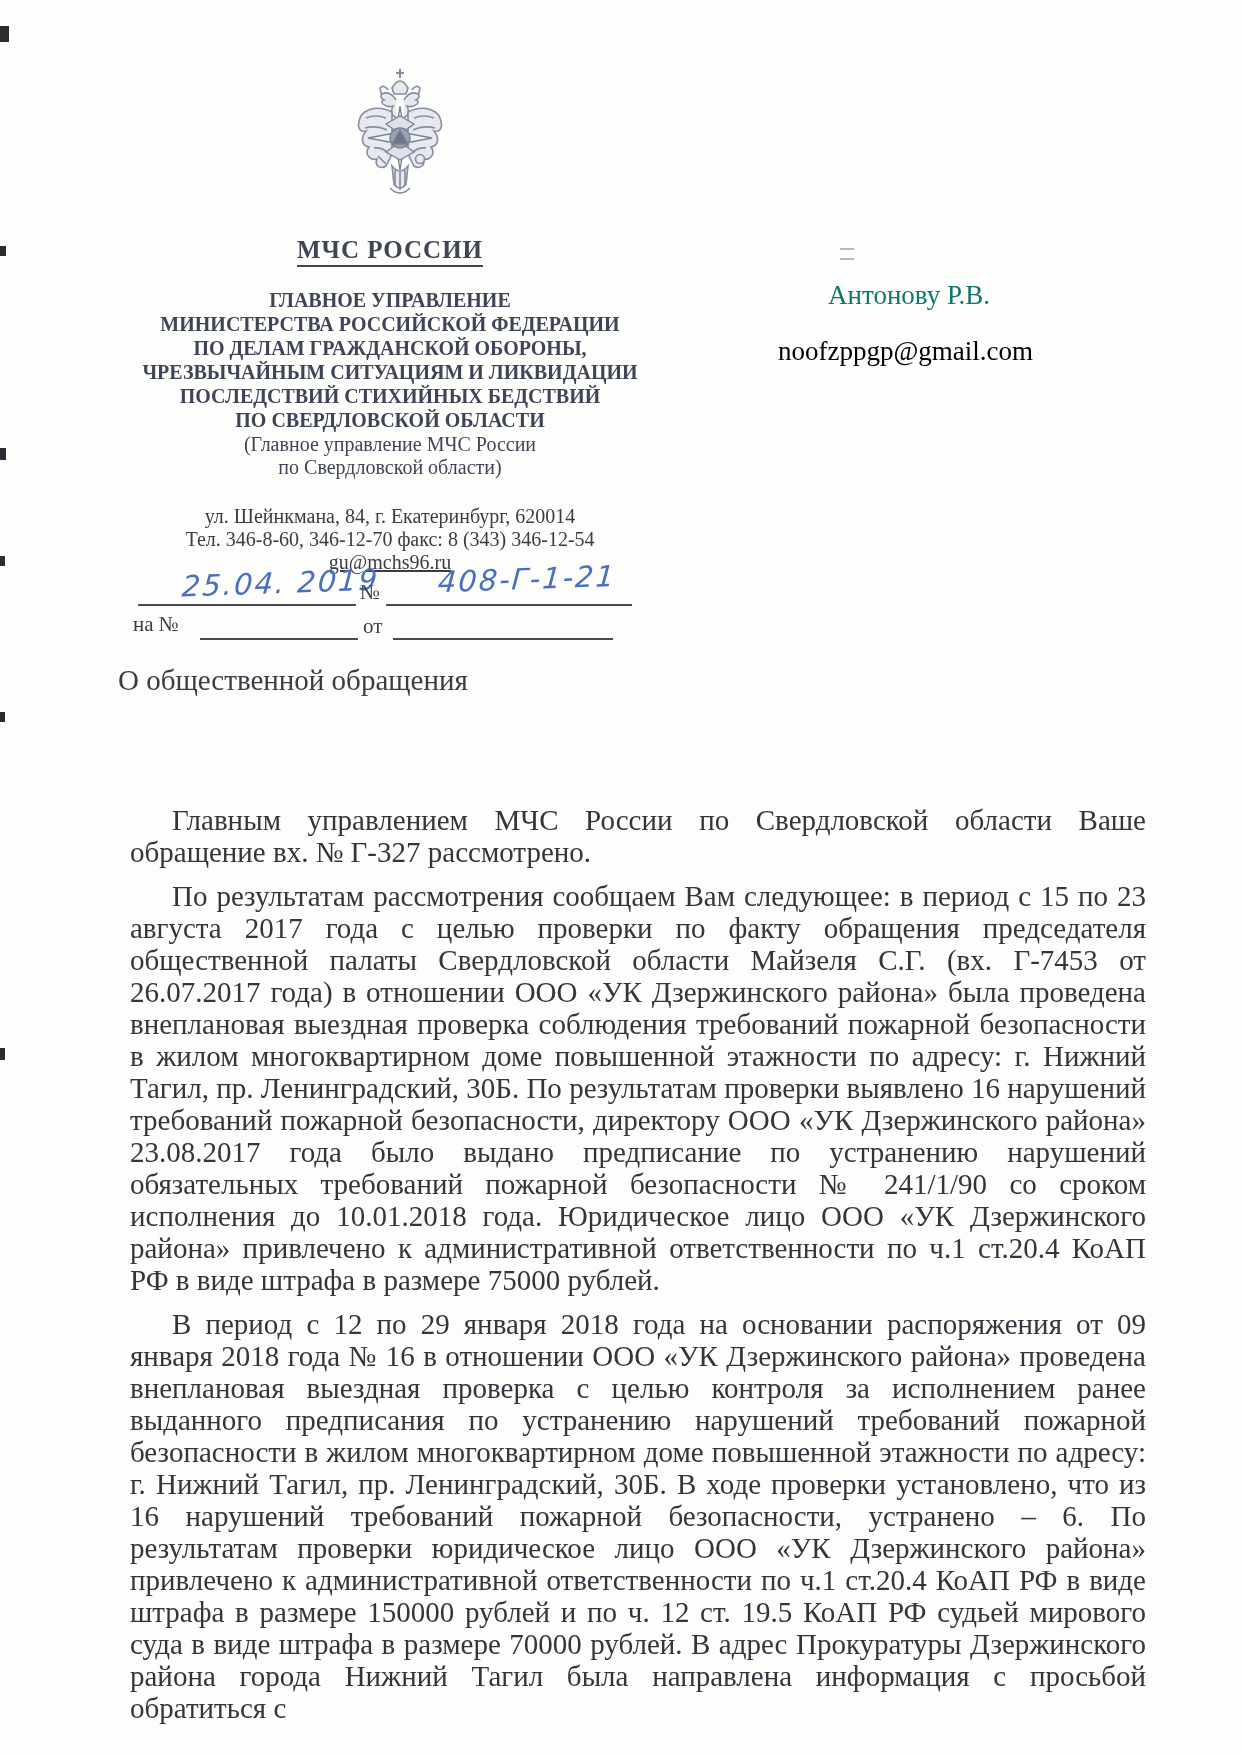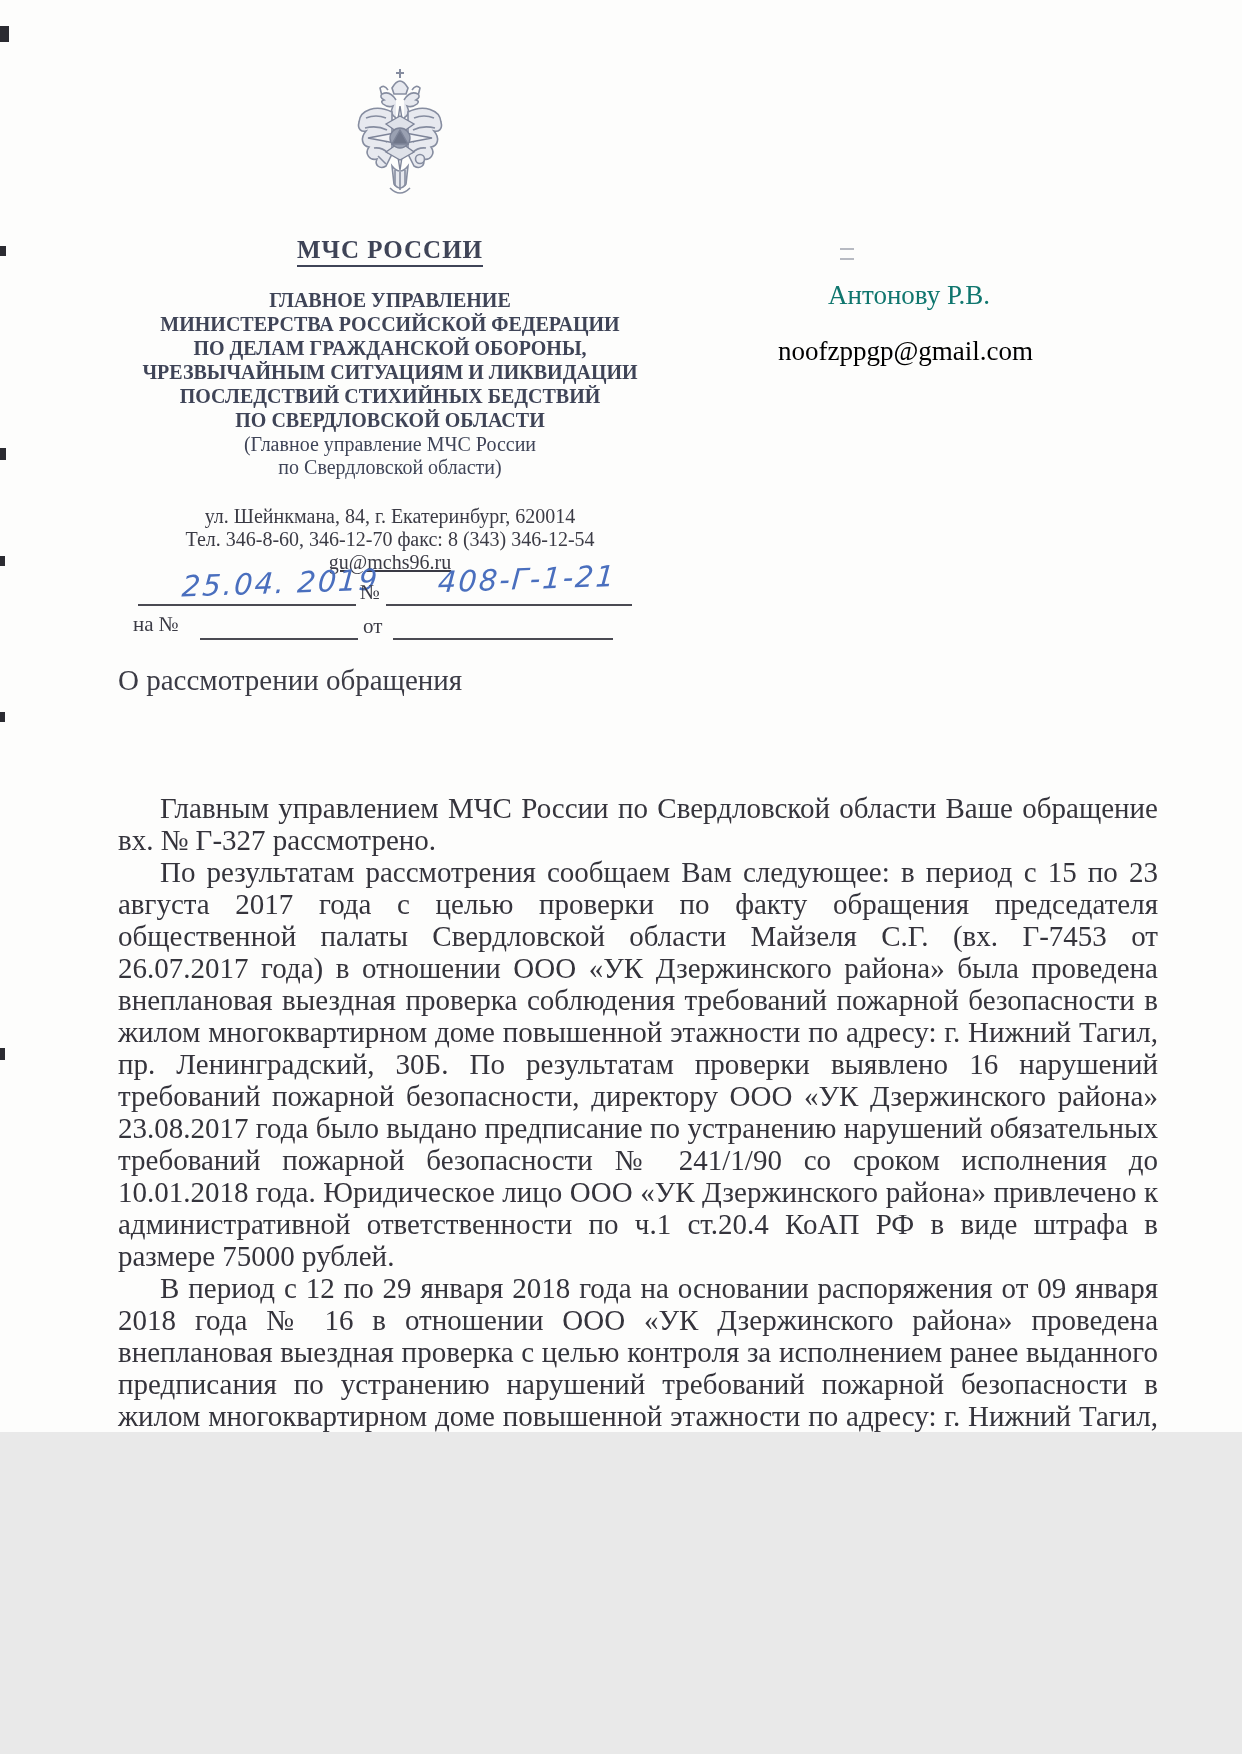--- a/index.html
+++ b/index.html
@@ -1,19 +1,19 @@
 <!DOCTYPE html>
 <html><head>
 <meta charset="utf-8">
 <style>
   html,body{margin:0;padding:0;}
   body{background:#e9e9e9;}
   .page{
     position:relative;
-    width:1242px;height:1432px;
+    width:1242px;height:1754px;
     margin:0 auto;
     background:#fdfdfc;
     font-family:"Liberation Serif", serif;
     color:#35343c;
     overflow:hidden;
   }
   .abs{position:absolute;}
   
   .emblem{left:352px;top:66px;width:96px;height:142px;}
   .org-short{
@@ -54,21 +54,21 @@
   .addressee-name{left:828px;top:280px;font-size:27px;color:#0f766e;white-space:nowrap;}
   .addressee-email{left:778px;top:336px;font-size:27px;color:#000000;white-space:nowrap;}
   
   .subject{left:118px;top:664px;font-size:29px;color:#3b3b45;}
   .salutation{left:118px;top:738px;width:1040px;text-align:center;font-size:29px;}
   .body-text{
     left:118px;top:792px;width:1040px;
     font-size:29px;line-height:32px;
     text-align:justify;
   }
-  .body-text p{margin:0;text-indent:42px;}
+  .body-text p{margin:12px;text-indent:42px;}
   
   .artifact{background:#2b2b31;}
   .smudge{left:840px;top:248px;width:14px;height:8px;
           border-top:2px solid #8a8f9c;border-bottom:2px solid #8a8f9c;opacity:.6;}
 </style>
 </head>
 <body>
 
 <div class="page">
 
@@ -140,21 +140,21 @@
 
   <div class="abs reply-label" style="left:133px;top:612px;">на №</div>
   <div class="abs ref-line" style="left:200px;top:638px;width:158px;"></div>
   <div class="abs reply-label" style="left:363px;top:614px;">от</div>
   <div class="abs ref-line" style="left:393px;top:638px;width:220px;"></div>
 
   <div class="abs smudge"></div>
   <div class="abs addressee-name">Антонову Р.В.</div>
   <div class="abs addressee-email">noofzppgp@gmail.com</div>
 
-  <div class="abs subject">О рассмотрении обращения</div>
+  <div class="abs subject">О общественной обращения</div>
 
 
   <div class="abs body-text">
     <p>Главным управлением МЧС России по Свердловской области Ваше обращение вх. № Г-327 рассмотрено.</p>
     <p>По результатам рассмотрения сообщаем Вам следующее: в период с 15 по 23 августа 2017 года с целью проверки по факту обращения председателя общественной палаты Свердловской области Майзеля С.Г. (вх. Г-7453 от 26.07.2017 года) в отношении ООО «УК Дзержинского района» была проведена внеплановая выездная проверка соблюдения требований пожарной безопасности в жилом многоквартирном доме повышенной этажности по адресу: г. Нижний Тагил, пр. Ленинградский, 30Б. По результатам проверки выявлено 16 нарушений требований пожарной безопасности, директору ООО «УК Дзержинского района» 23.08.2017 года было выдано предписание по устранению нарушений обязательных требований пожарной безопасности № 241/1/90 со сроком исполнения до 10.01.2018 года. Юридическое лицо ООО «УК Дзержинского района» привлечено к административной ответственности по ч.1 ст.20.4 КоАП РФ в виде штрафа в размере 75000 рублей.</p>
     <p>В период с 12 по 29 января 2018 года на основании распоряжения от 09 января 2018 года № 16 в отношении ООО «УК Дзержинского района» проведена внеплановая выездная проверка с целью контроля за исполнением ранее выданного предписания по устранению нарушений требований пожарной безопасности в жилом многоквартирном доме повышенной этажности по адресу: г. Нижний Тагил, пр. Ленинградский, 30Б. В ходе проверки установлено, что из 16 нарушений требований пожарной безопасности, устранено – 6. По результатам проверки юридическое лицо ООО «УК Дзержинского района» привлечено к административной ответственности по ч.1 ст.20.4 КоАП РФ в виде штрафа в размере 150000 рублей и по ч. 12 ст. 19.5 КоАП РФ судьей мирового суда в виде штрафа в размере 70000 рублей. В адрес Прокуратуры Дзержинского района города Нижний Тагил была направлена информация с просьбой обратиться с</p>
   </div>
 
   <div class="abs artifact" style="left:0;top:26px;width:9px;height:16px;"></div>
   <div class="abs artifact" style="left:0;top:246px;width:6px;height:10px;"></div>

